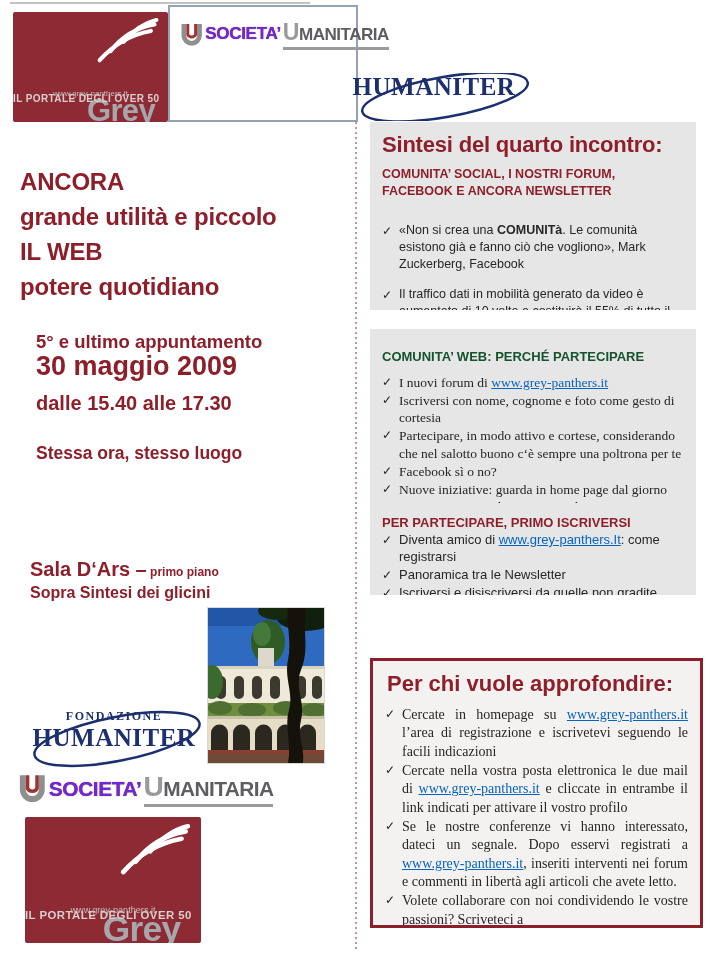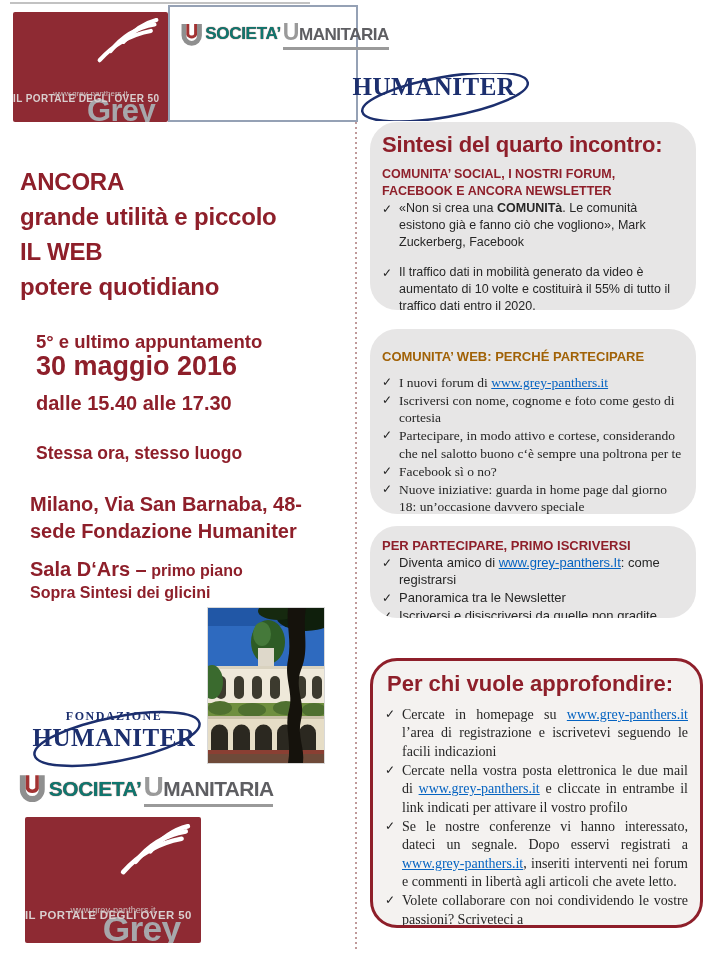--- a/index.html
+++ b/index.html
@@ -18,21 +18,21 @@
   .gp-logo .gp-tag{position:absolute;left:0;right:0;top:8.1em;text-align:left;color:#d9cfcf;font-size:1em;letter-spacing:.04em;font-weight:bold;}
   .gp-logo .gp-url{position:absolute;left:0;right:0;top:9.6em;text-align:center;color:#cabebe;font-size:.8em;}
   .gp-logo svg{position:absolute;right:.8em;top:.6em;width:6.4em;height:4.6em;}
   .gp-sm{left:13px;top:12px;width:155px;height:110px;}
   .gp-lg{left:25px;top:817px;width:176px;height:126px;font-size:11.4px;}
 
   
   .um-box{left:168px;top:5px;width:190px;height:117px;background:#fff;border:2px solid #95a1b5;box-sizing:border-box;}
   .um-logo{display:flex;align-items:center;gap:.2em;font-size:9px;}
   .um-logo .um-mark{width:2.6em;height:2.8em;flex:none;}
-  .um-societa{color:#0f766e;font-weight:bold;font-size:1.9em;letter-spacing:-.02em;
+  .um-societa{color:#6d28d9;font-weight:bold;font-size:1.9em;letter-spacing:-.02em;
     text-shadow:0 0 1px #7d1f1f;}
   .um-uman{color:#5e5e62;font-weight:bold;font-size:1.9em;letter-spacing:-.03em;border-bottom:.18em solid #9a9a9a;padding-bottom:.05em;}
   .um-uman .bigU{color:#9a9a9a;font-size:1.35em;}
   .um-hdr{position:absolute;left:10px;top:12px;}
   .um-low{left:18px;top:770px;font-size:11px;}
 
   
   .hum-logo{position:absolute;color:#1c2f6e;font-family:"Liberation Serif",serif;font-weight:bold;}
   .hum-logo .hum-text{position:relative;z-index:2;}
   .hum-logo svg{position:absolute;z-index:1;}
@@ -44,36 +44,36 @@
 
   
   .dred{color:#8e1f2a;font-weight:bold;}
   .title{left:20px;top:164px;font-size:24px;line-height:35px;letter-spacing:-.2px;}
   .appt{left:36px;top:331px;font-size:18.5px;}
   .bigdate{left:36px;top:351px;font-size:27px;}
   .timerange{left:36px;top:392px;font-size:20px;}
   .sameplace{left:36px;top:443px;font-size:17.5px;}
   .addr{left:30px;top:491px;font-size:20px;line-height:27px;}
   .room{left:30px;top:558px;font-size:20px;}
-  .room .small{font-size:16px;}
+  .room .small{font-size:12px;}
   .roomsub{left:30px;top:584px;font-size:16px;}
 
   .photo{left:207px;top:607px;width:116px;height:155px;border:1px solid #d8d8d8;}
   .photo svg{display:block;}
 
   
-  .rbox{left:370px;width:326px;background:#e7e6e6;box-sizing:border-box;padding:8px 12px;overflow:hidden;border-radius:27px;}
+  .rbox{left:370px;width:326px;background:#e7e6e6;box-sizing:border-box;padding:8px 12px;overflow:hidden;}
   .box1{top:122px;height:188px;}
   .box2{top:329px;height:185px;padding-top:20px;}
-  .box3{top:526px;height:92px;padding-top:12px;}
+  .box3{top:503px;height:92px;padding-top:12px;}
   .box4{top:658px;height:270px;width:333px;background:#f4f2f0;border:3px solid #8e1f2a;padding:6px 12px;}
   .rtitle{color:#8e1f2a;font-weight:bold;font-size:22px;margin:2px 0 8px 0;letter-spacing:-.2px;}
   .rtitle4{color:#8e1f2a;font-weight:bold;font-size:22px;margin:4px 0 9px 2px;}
-  .rsub{color:#8e1f2a;font-weight:bold;font-size:12.5px;line-height:1.36;margin-bottom:0;}
-  .rhead{color:#a16207;font-weight:bold;font-size:13px;margin-bottom:10px;}
+  .rsub{color:#8e1f2a;font-weight:bold;font-size:12.5px;line-height:1.36;margin-bottom:22px;}
+  .rhead{color:#14532d;font-weight:bold;font-size:13px;margin-bottom:10px;}
   .rhead3{color:#8e1f2a;font-weight:bold;font-size:13px;margin-bottom:2px;}
   .chk-row{display:flex;align-items:flex-start;color:#262626;}
   .chk{flex:none;width:17px;font-size:12px;padding-top:1px;color:#262626;}
   .chk-txt{flex:1;}
   .list1 .chk-row{font-size:12.5px;line-height:1.36;margin-bottom:13px;}
   .list2 .chk-row{font-family:"Liberation Serif",serif;font-size:13.5px;line-height:1.27;margin-bottom:1px;}
   .list3 .chk-row{font-size:13px;line-height:1.3;margin-bottom:1px;}
   .list4 .chk-row{font-family:"Liberation Serif",serif;font-size:14px;line-height:1.31;margin-bottom:1px;}
   .list4 .chk-txt{text-align:justify;}
   .lnk{color:#0563c1;text-decoration:underline;cursor:pointer;}
@@ -120,28 +120,24 @@
   <div class="abs divider"></div>
 
   <div class="abs dred title">
     <div>ANCORA</div>
     <div>grande utilità e piccolo</div>
     <div>IL WEB</div>
     <div>potere quotidiano</div>
   </div>
 
   <div class="abs dred appt">5° e ultimo appuntamento</div>
-  <div class="abs dred bigdate">30 maggio 2016</div>
+  <div class="abs dred bigdate">30 maggio 2009</div>
   <div class="abs dred timerange">dalle 15.40 alle 17.30</div>
   <div class="abs dred sameplace">Stessa ora, stesso luogo</div>
 
-  <div class="abs dred addr">
-    <div>Milano, Via San Barnaba, 48-</div>
-    <div>sede Fondazione Humaniter</div>
-  </div>
 
   <div class="abs dred room"><span>Sala D‘Ars –</span><span class="small"> primo piano</span></div>
   <div class="abs dred roomsub">Sopra Sintesi dei glicini</div>
 
   <div class="abs photo">
     <svg width="116" height="155" viewBox="0 0 116 155" preserveAspectRatio="none">
       <rect x="0" y="0" width="116" height="70" fill="#2e6abf"></rect>
       <rect x="0" y="0" width="116" height="18" fill="#2157a6"></rect>
       <ellipse cx="60" cy="34" rx="17" ry="22" fill="#2e5c25"></ellipse>
       <ellipse cx="54" cy="26" rx="9" ry="12" fill="#45793a"></ellipse>

